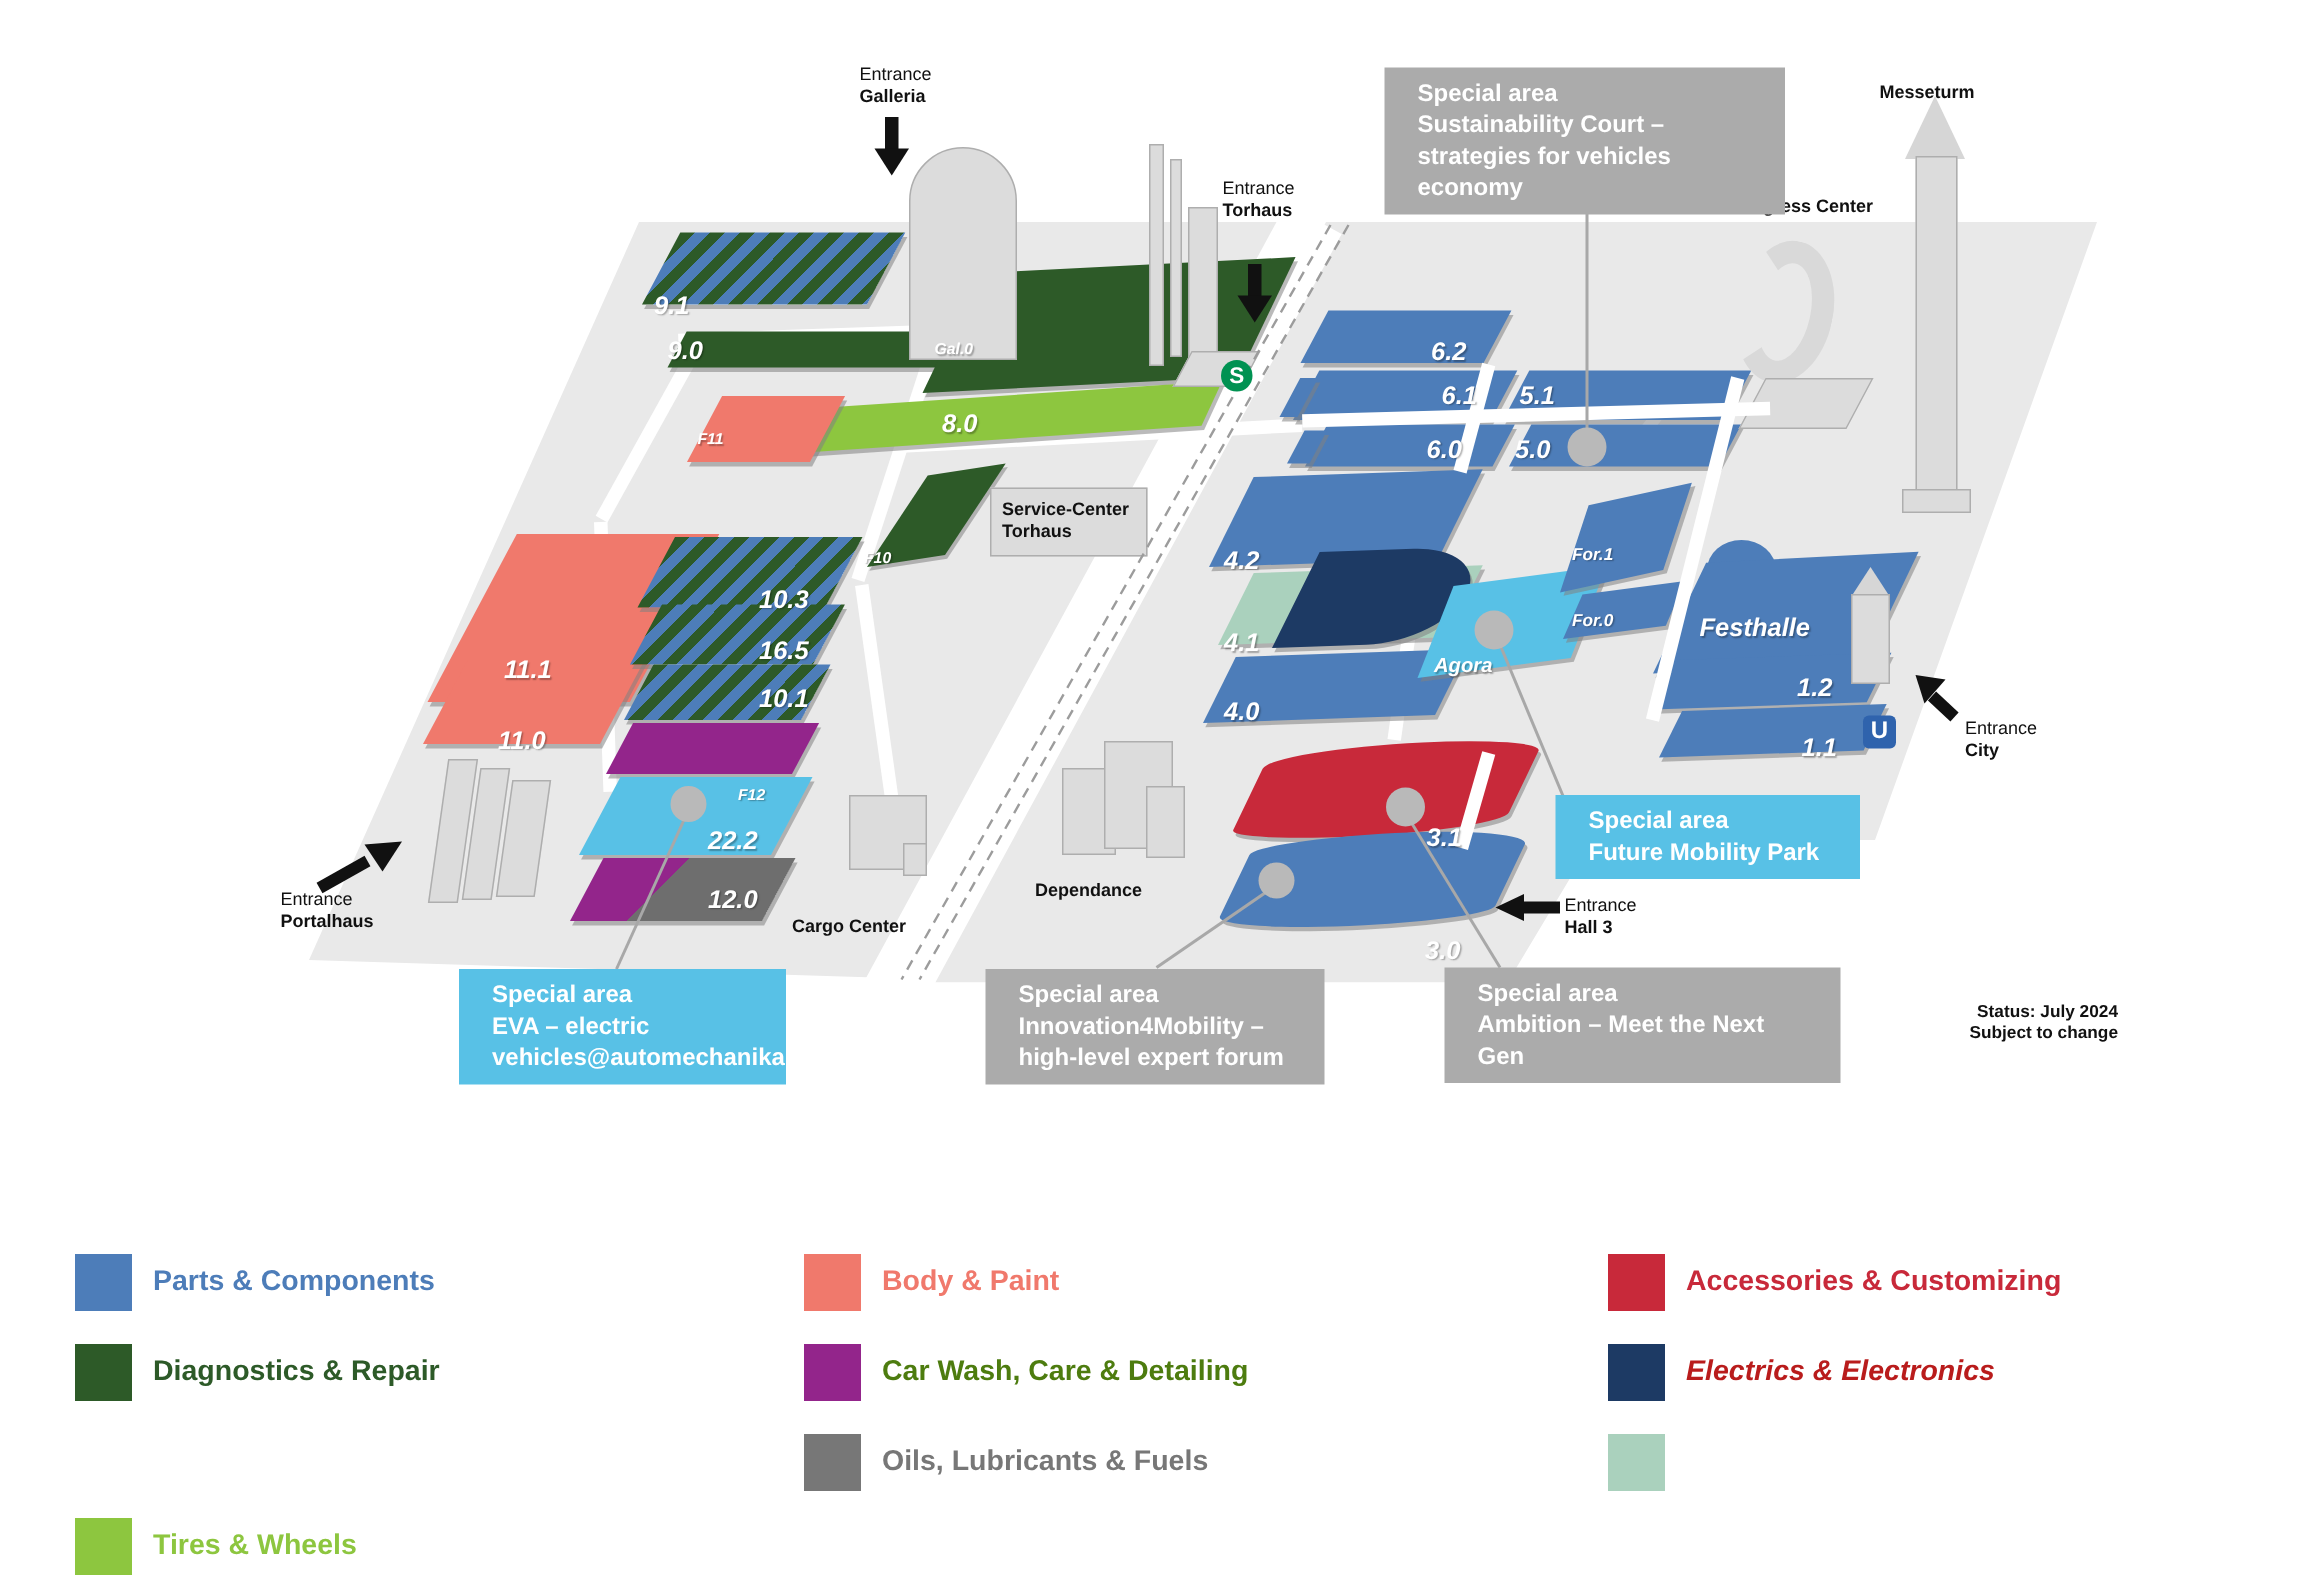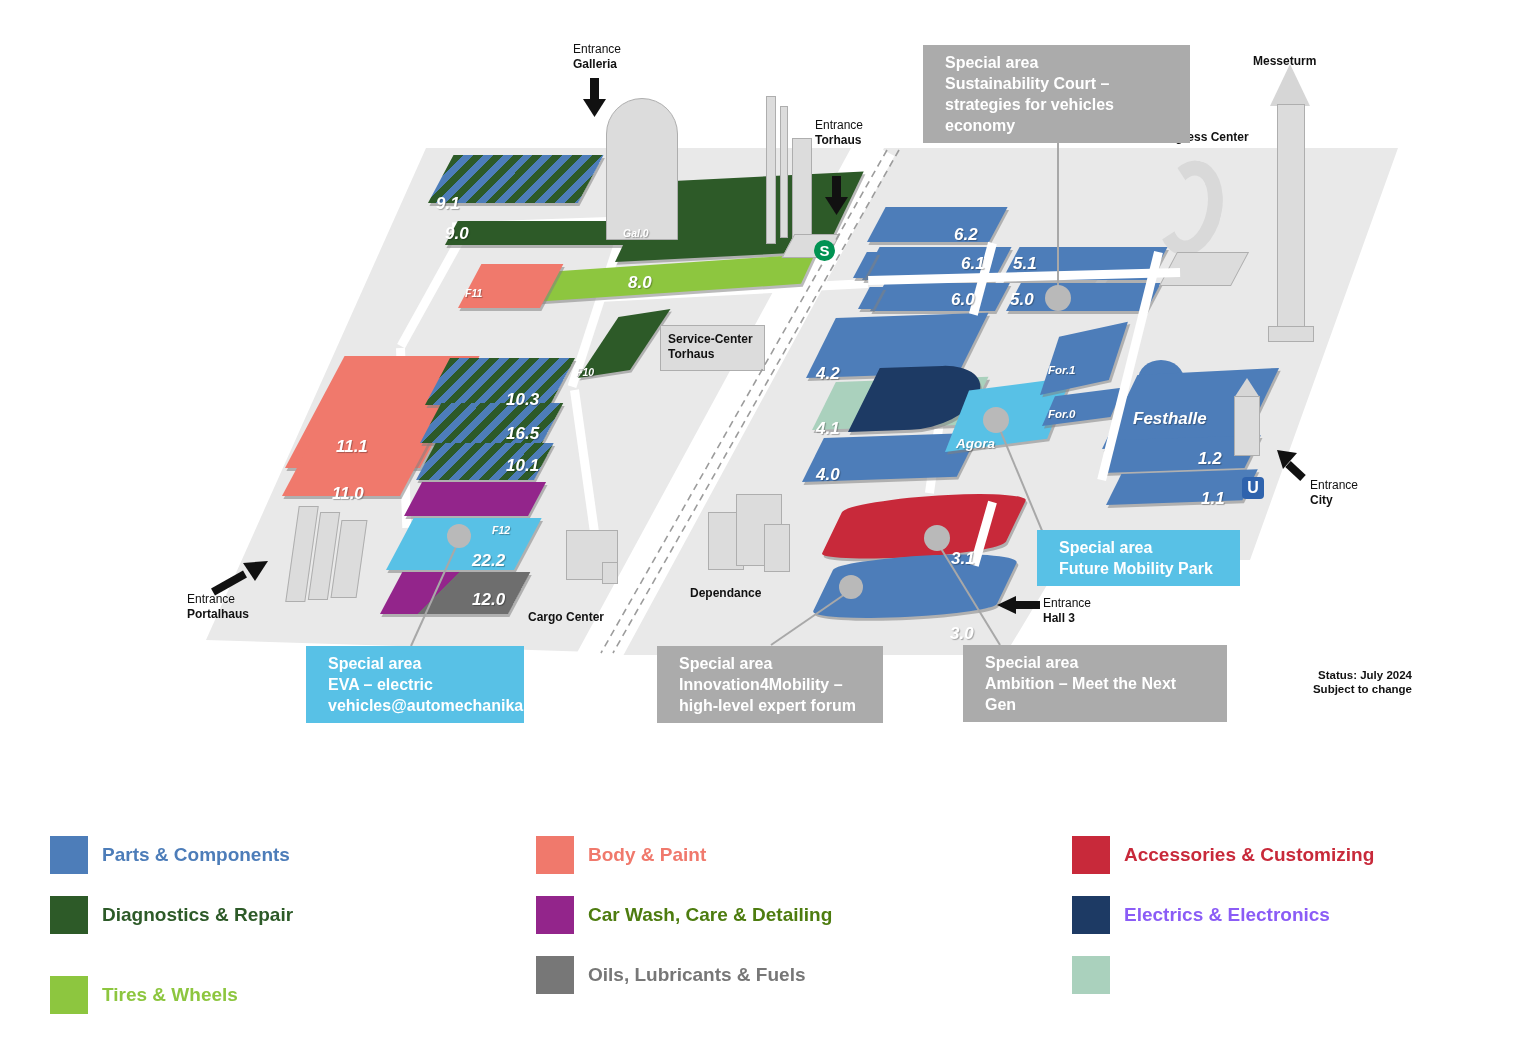--- a/index.html
+++ b/index.html
@@ -297,21 +297,21 @@
 
   <div>
     <div class="legend-item" style="left:50px;top:836px;">
       <span class="swatch" style="background-color: rgb(77, 125, 185);"></span>
       <span class="legend-label" style="color: rgb(77, 125, 185);">Parts &amp; Components</span>
     </div>
     <div class="legend-item" style="left:50px;top:896px;">
       <span class="swatch" style="background-color: rgb(45, 90, 40);"></span>
       <span class="legend-label" style="color: rgb(45, 90, 40);">Diagnostics &amp; Repair</span>
     </div>
-    <div class="legend-item" style="left:50px;top:976px;">
+    <div class="legend-item" style="left:50px;top:1012px;">
       <span class="swatch" style="background-color: rgb(141, 198, 63);"></span>
       <span class="legend-label" style="color: rgb(141, 198, 63);">Tires &amp; Wheels</span>
     </div>
     <div class="legend-item" style="left:536px;top:836px;">
       <span class="swatch" style="background-color: rgb(240, 121, 108);"></span>
       <span class="legend-label" style="color: rgb(240, 121, 108);">Body &amp; Paint</span>
     </div>
     <div class="legend-item" style="left:536px;top:896px;">
       <span class="swatch" style="background-color: rgb(147, 37, 139);"></span>
       <span class="legend-label" style="color: #4d7c0f;">Car Wash, Care &amp; Detailing</span>
@@ -319,20 +319,20 @@
     <div class="legend-item" style="left:536px;top:956px;">
       <span class="swatch" style="background-color: rgb(119, 119, 119);"></span>
       <span class="legend-label" style="color: rgb(119, 119, 119);">Oils, Lubricants &amp; Fuels</span>
     </div>
     <div class="legend-item" style="left:1072px;top:836px;">
       <span class="swatch" style="background-color: rgb(200, 41, 58);"></span>
       <span class="legend-label" style="color: rgb(200, 41, 58);">Accessories &amp; Customizing</span>
     </div>
     <div class="legend-item" style="left:1072px;top:896px;">
       <span class="swatch" style="background-color: rgb(29, 58, 100);"></span>
-      <span class="legend-label" style="color: #8b5cf6;">Electrics &amp; Electronics</span>
+      <span class="legend-label" style="color: #b91c1c; font-style: italic;">Electrics &amp; Electronics</span>
     </div>
     <div class="legend-item" style="left:1072px;top:956px;">
       <span class="swatch" style="background-color: rgb(170, 209, 189);"></span>
     </div>
   </div>
 
 </div>
 
 </body></html>

